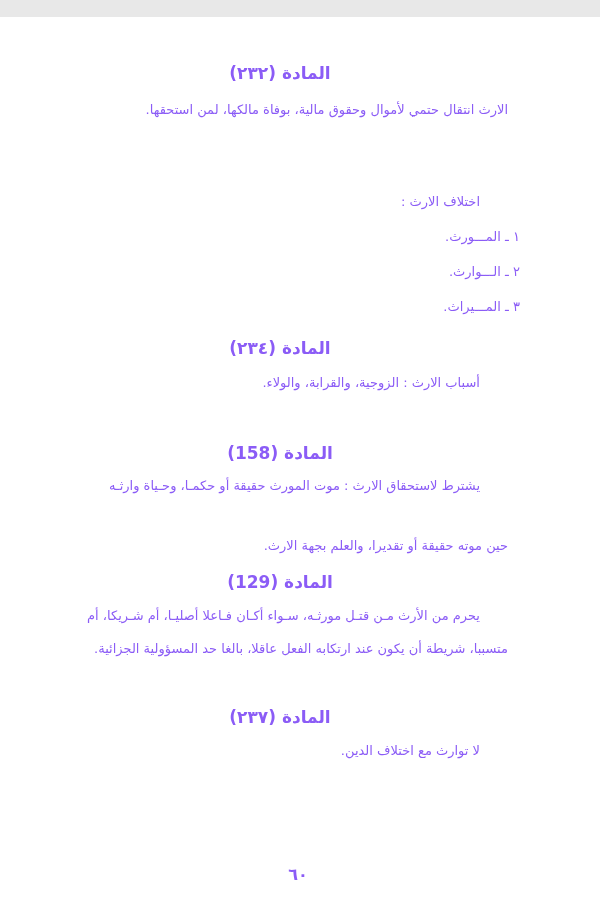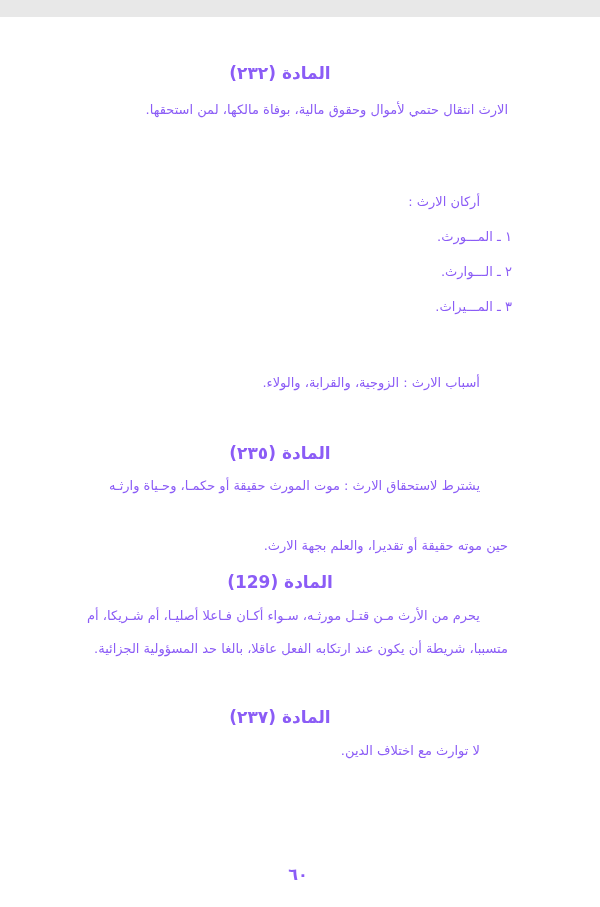--- a/index.html
+++ b/index.html
@@ -31,47 +31,48 @@
   .line {
     position: absolute;
     direction: rtl;
     white-space: nowrap;
     font-size: 13px;
     line-height: 26px;
     text-align: right;
   }
   .flush  { right: 92px; }   
   .indent { right: 120px; }  
-  .item   { right: 88px; }   
+  .item   { right: 80px; }   
   .page-number {
     position: absolute;
     left: 0;
     width: 596px;
     text-align: center;
     font-size: 16px;
     font-weight: 700;
     letter-spacing: 2px;
   }
 </style>
 </head>
 <body>
 
 <div class="page">
 
   <div class="heading" style="top:46px">المادة (٢٣٢)</div>
   <div class="line flush" style="top:80px">الارث انتقال حتمي لأموال وحقوق مالية، بوفاة مالكها، لمن استحقها.</div>
 
-  <div class="line indent" style="top:172px">أركان الارث :</div>
+  <div class="line indent" style="top:172px">اختلاف الارث :</div>
   <div class="line item" style="top:207px">١ ـ المـــورث.</div>
   <div class="line item" style="top:242px">٢ ـ الـــوارث.</div>
   <div class="line item" style="top:277px">٣ ـ المـــيراث.</div>
 
+  <div class="heading" style="top:321px">المادة (٢٣٤)</div>
   <div class="line indent" style="top:353px">أسباب الارث : الزوجية، والقرابة، والولاء.</div>
 
-  <div class="heading" style="top:426px">المادة (٢٣٥)</div>
+  <div class="heading" style="top:426px">المادة (158)</div>
   <div class="line indent" style="top:456px">يشترط لاستحقاق الارث : موت المورث حقيقة أو حكمـا، وحـياة وارثـه</div>
   <div class="line flush" style="top:516px">حين موته حقيقة أو تقديرا، والعلم بجهة الارث.</div>
 
   <div class="heading" style="top:555px">المادة (129)</div>
   <div class="line indent" style="top:586px">يحرم من الأرث مـن قتـل مورثـه، سـواء أكـان فـاعلا أصليـا، أم شـريكا، أم</div>
   <div class="line flush" style="top:619px">متسببا، شريطة أن يكون عند ارتكابه الفعل عاقلا، بالغا حد المسؤولية الجزائية.</div>
 
   <div class="heading" style="top:690px">المادة (٢٣٧)</div>
   <div class="line indent" style="top:721px">لا توارث مع اختلاف الدين.</div>
 

